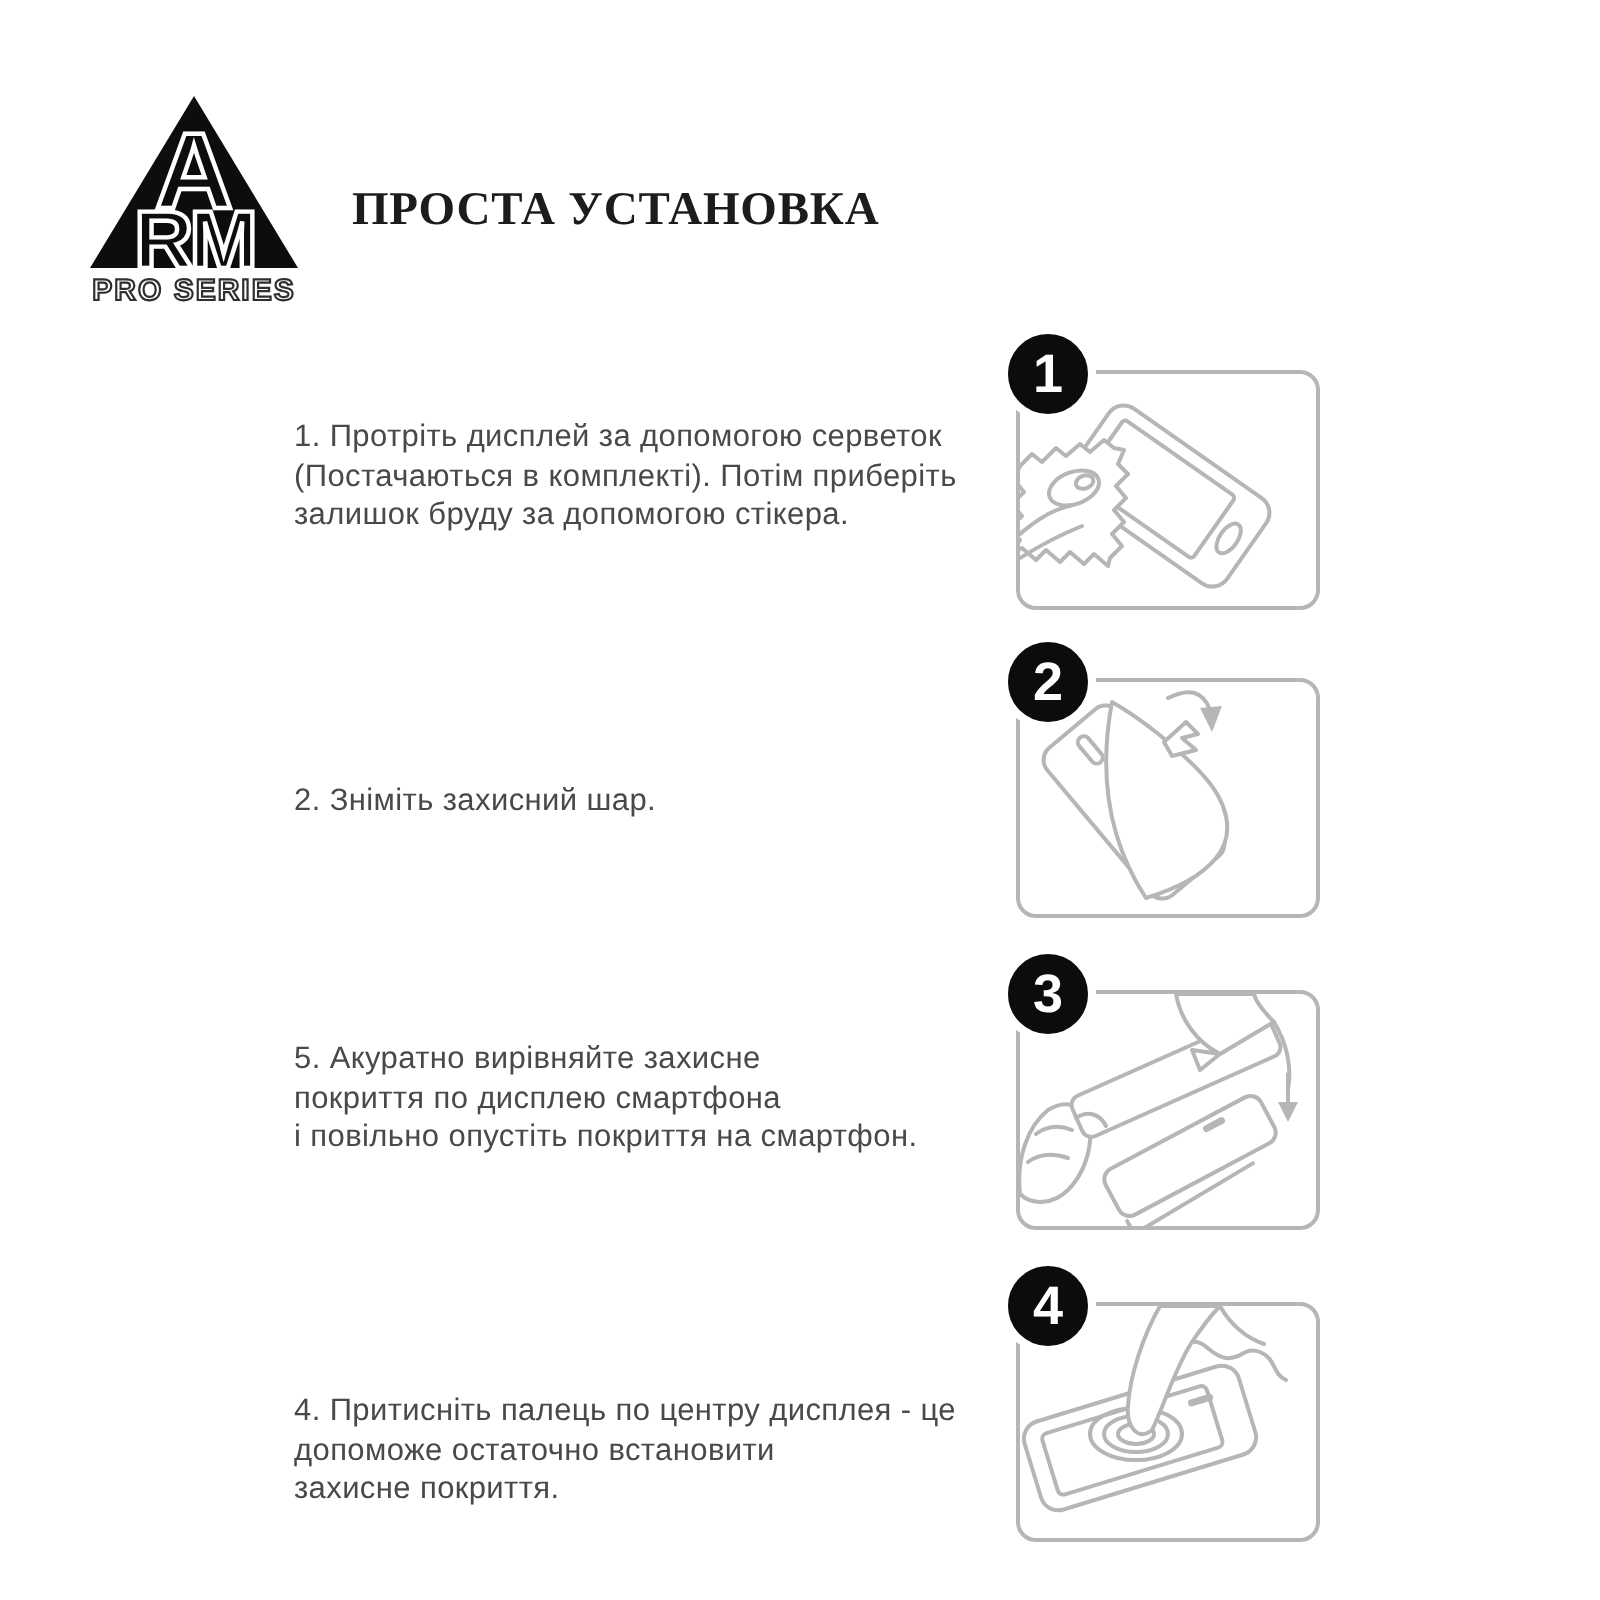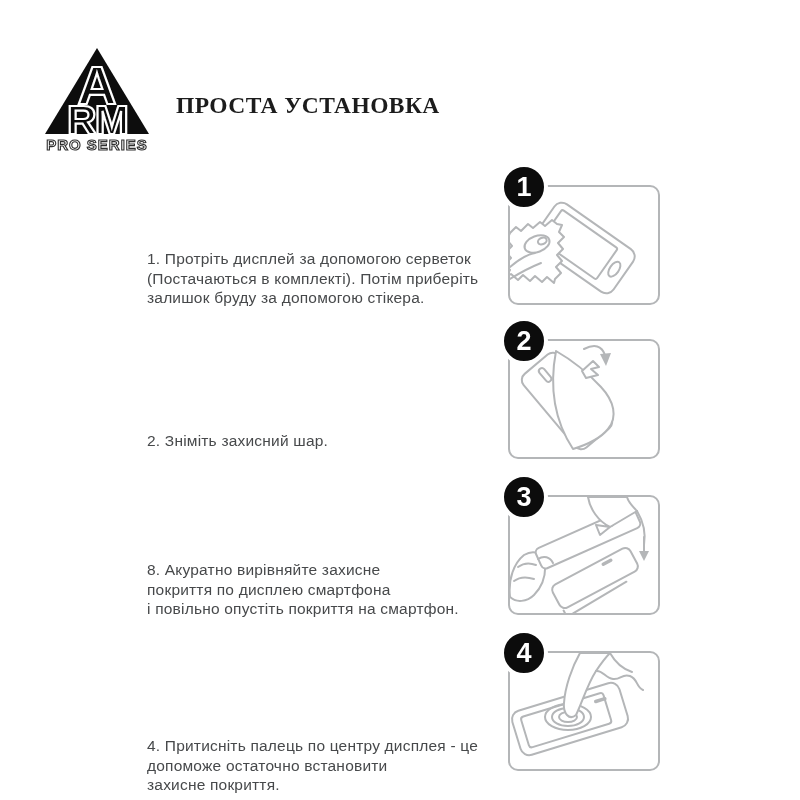--- a/index.html
+++ b/index.html
@@ -2,21 +2,21 @@
 <html><head>
 <meta charset="utf-8">
 <style>
   html,body{margin:0;padding:0;background:#fff;}
   .page{position:relative;width:800px;height:800px;background:#fff;overflow:hidden;
         font-family:"Liberation Sans",sans-serif;}
   .logo-svg{position:absolute;left:44px;top:46px;}
   .page-title{position:absolute;left:176px;top:92px;font-size:23.5px;font-weight:700;
         letter-spacing:.4px;color:#1c1c1c;white-space:nowrap;font-family:Liberation Serif, serif;}
   .step-text{position:absolute;left:147px;width:365px;font-size:15.5px;line-height:19.5px;
-        color:#47494b;letter-spacing:.2px;white-space:pre-line;margin-top:40px;}
+        color:#47494b;letter-spacing:.2px;white-space:pre-line;}
   .figure-frame{position:absolute;left:508px;width:152px;height:120px;box-sizing:border-box;
         border:2px solid #b4b6b8;border-radius:10px;background:#fff;}
   .figure-frame svg{position:absolute;left:0;top:0;width:148px;height:116px;}
   .step-badge{position:absolute;left:500px;width:40px;height:40px;border-radius:50%;
         background:#0c0c0c;border:4px solid #ffffff;z-index:2;
         display:flex;align-items:center;justify-content:center;}
   .step-badge span{color:#fff;font-size:27px;font-weight:700;line-height:1;}
   .ln{fill:none;stroke:#b4b6b8;stroke-width:2;stroke-linecap:round;stroke-linejoin:round;}
   .wf{fill:#ffffff;stroke:#b4b6b8;stroke-width:2;stroke-linecap:round;stroke-linejoin:round;}
   .dash{fill:#b4b6b8;stroke:none;}
@@ -33,21 +33,21 @@
     <text x="53" y="88" text-anchor="middle" font-size="41" font-weight="bold" letter-spacing="-2" fill="none" stroke="#ffffff" stroke-width="2.2">RM</text>
     <text x="53" y="104" text-anchor="middle" font-size="15" font-weight="bold" letter-spacing="1" fill="#ffffff" stroke="#2f2f2f" stroke-width="1.1">PRO SERIES</text>
   </svg>
 
   <div class="page-title">ПРОСТА УСТАНОВКА</div>
 
   <div class="step-text" style="top:209px">1. Протріть дисплей за допомогою серветок
 (Постачаються в комплекті). Потім приберіть
 залишок бруду за допомогою стікера.</div>
   <div class="step-text" style="top:391px">2. Зніміть захисний шар.</div>
-  <div class="step-text" style="top:520px">8. Акуратно вирівняйте захисне
+  <div class="step-text" style="top:520px">5. Акуратно вирівняйте захисне
 покриття по дисплею смартфона
 і повільно опустіть покриття на смартфон.</div>
   <div class="step-text" style="top:696px">4. Притисніть палець по центру дисплея - це
 допоможе остаточно встановити
 захисне покриття.</div>
 
   <div class="figure-frame" style="top:185px">
     <svg viewBox="0 0 148 116">
       <g transform="translate(74,61) rotate(35)">
         <rect x="-48" y="-26" width="96" height="52" rx="9" class="ln"></rect>

